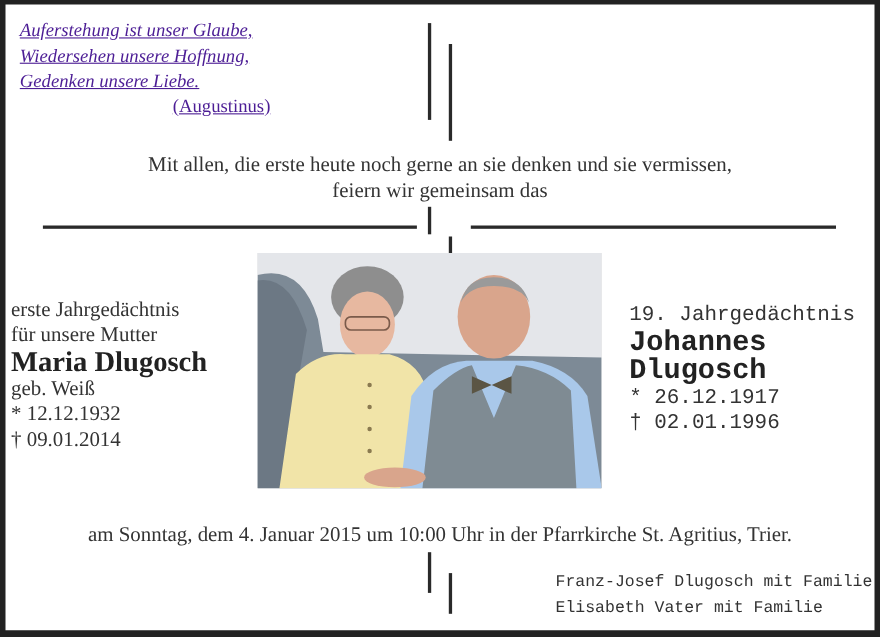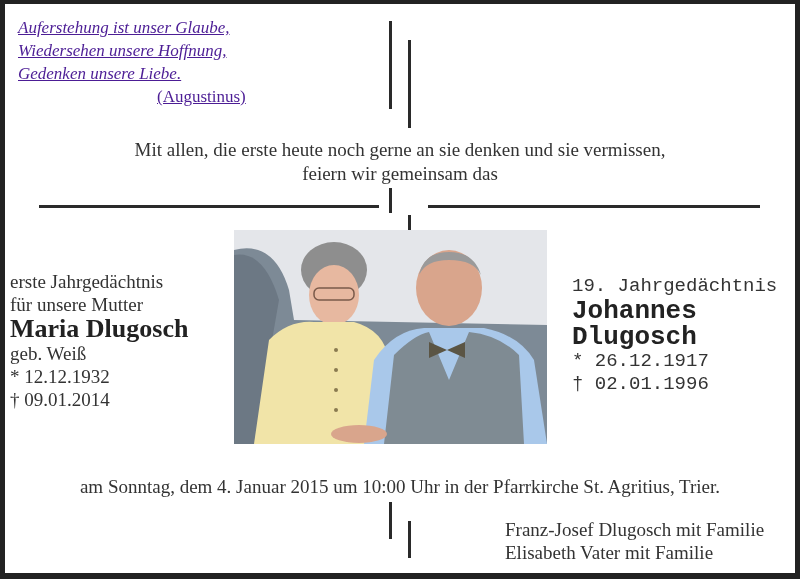--- a/index.html
+++ b/index.html
@@ -11,21 +11,21 @@
   .hline { position: absolute; height: 3px; background: #2a2a2a; }
   .motto { position: absolute; left: 18px; top: 16px; font-style: italic; font-size: 17px; line-height: 23px; color: #4c1d95; text-decoration: underline; }
   .motto .author { font-style: normal; padding-left: 139px; display: block; }
   .intro { position: absolute; left: 0; width: 800px; top: 138px; text-align: center; font-size: 19px; line-height: 24px; color: #333; }
   .person { position: absolute; text-align: left; font-size: 19px; line-height: 23px; color: #333; }
   .person .name { font-weight: bold; font-size: 26px; line-height: 26px; color: #222; }
   .left-person { left: 10px; width: 218px; top: 270px; }
   .right-person { left: 572px; width: 220px; top: 275px; font-family: Liberation Mono, monospace; }
   .photo { position: absolute; left: 234px; top: 230px; width: 313px; height: 214px; overflow: hidden; background: #dfe0e2; }
   .service { position: absolute; left: 0; width: 800px; top: 475px; text-align: center; font-size: 19px; line-height: 24px; color: #333; }
-  .signers { position: absolute; left: 505px; top: 518px; font-size: 19px; line-height: 23px; color: #333; }
+  .signers { position: absolute; left: 505px; top: 518px; font-size: 15px; line-height: 23px; color: #333; font-family: Liberation Mono, monospace; }
 </style>
 </head>
 <body>
 
 <div class="frame"></div>
 
 <div class="motto">
   <div>Auferstehung ist unser Glaube,</div>
   <div>Wiedersehen unsere Hoffnung,</div>
   <div>Gedenken unsere Liebe.</div>

